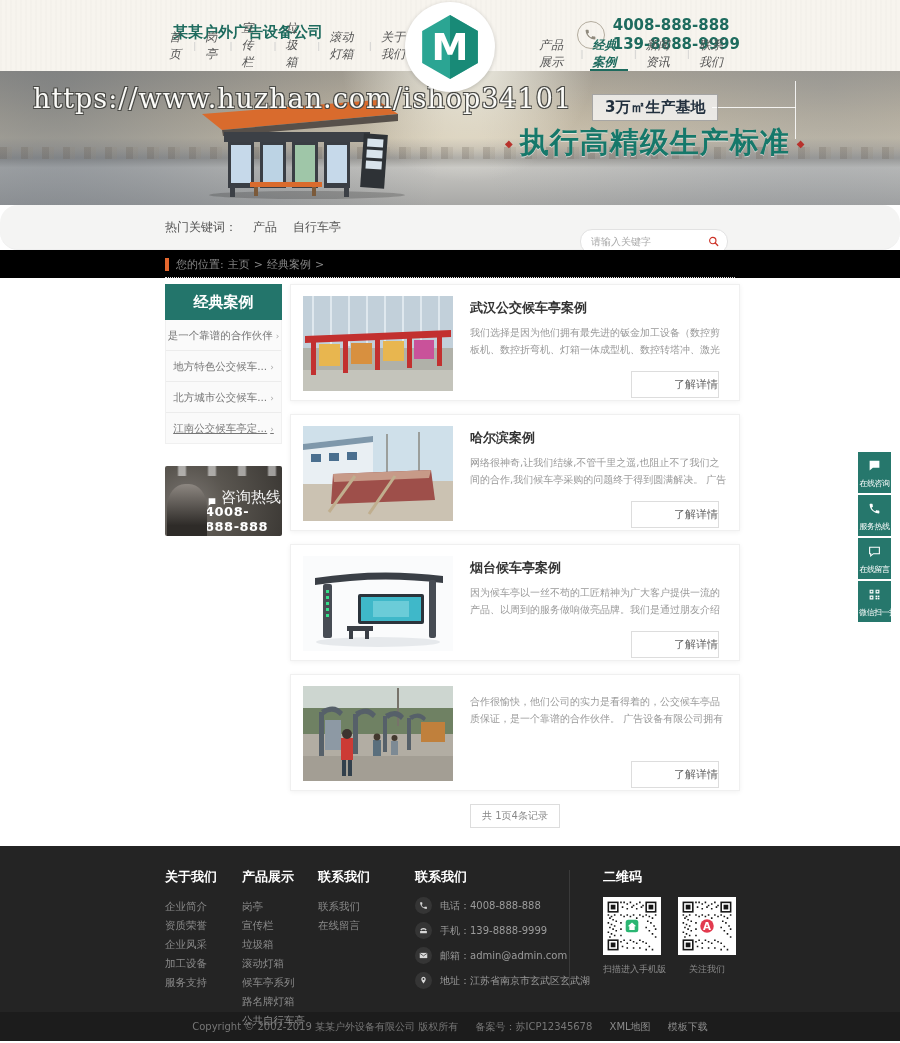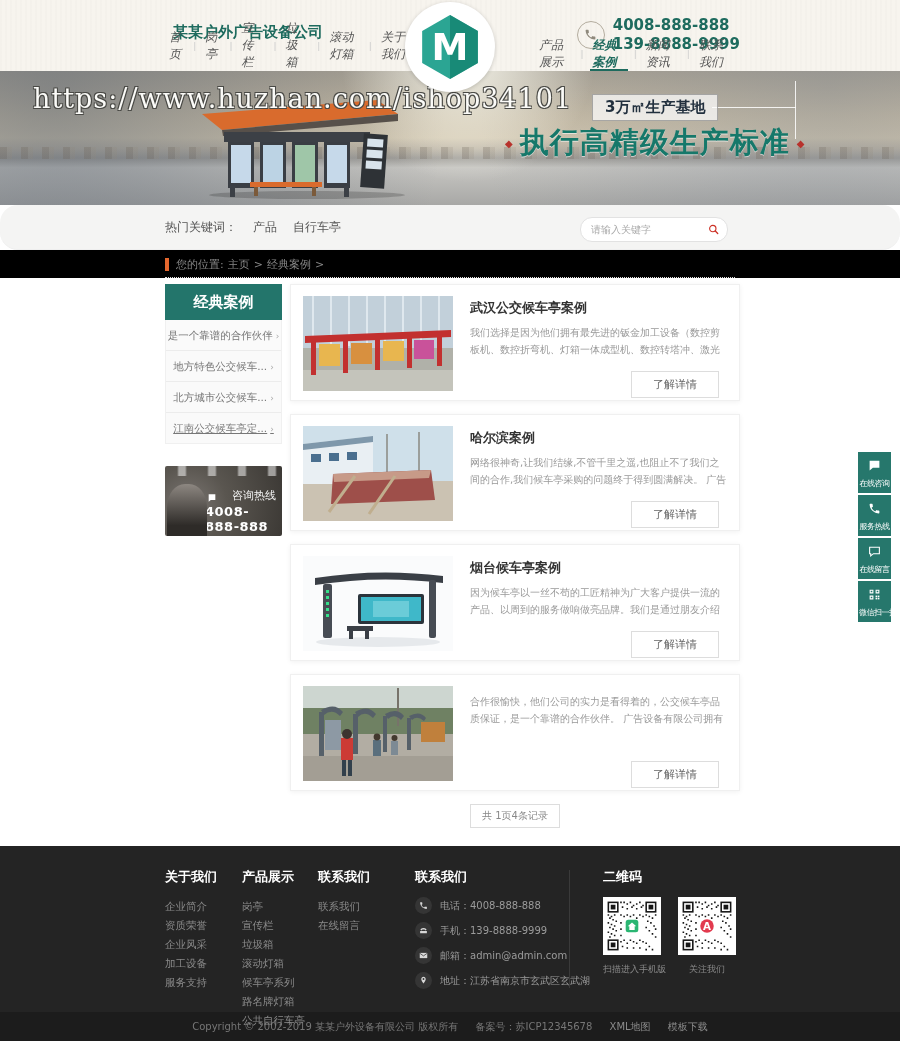--- a/index.html
+++ b/index.html
@@ -42,21 +42,21 @@
   .banner-headline{position:absolute;left:505px;top:52px;display:flex;align-items:center;z-index:3;}
   .hl-text{font-size:29px;font-weight:bold;color:#16786a;letter-spacing:1px;
            text-shadow:0 1px 0 rgba(255,255,255,.55);margin:0 7px;}
   .hl-diamond{font-size:10px;color:#b8322c;}
   .shelter-svg{position:absolute;left:192px;bottom:6px;z-index:2;}
   
   .search-strip{position:relative;height:44px;background:#f4f4f3;border-bottom:1px solid #eee;
                 display:flex;align-items:center;border-radius:18px;}
   .hot-label{margin-left:165px;font-size:12px;color:#555;}
   .hot-link{margin-left:16px;font-size:12px;color:#555;cursor:pointer;}
-  .search-box{position:absolute;right:172px;top:12px;width:130px;height:23px;background:#fff;
+  .search-box{position:absolute;right:172px;top:24px;width:130px;height:23px;background:#fff;
               border:1px solid #e2e2e2;border-radius:12px;display:flex;align-items:center;padding:0 8px;}
   .search-box input{border:0;outline:0;background:transparent;width:100%;font-size:10px;color:#666;
                     font-family:"DejaVu Sans","Liberation Sans",sans-serif;}
   .search-box input::placeholder{color:#aaa;}
   
   .breadcrumb{position:relative;height:28px;display:flex;align-items:center;background:#000000;}
   .breadcrumb::after{content:"";position:absolute;left:165px;right:165px;bottom:0;border-bottom:1px dotted #ddd;}
   .crumb-bar{width:4px;height:13px;background:#e4672e;margin-left:165px;margin-right:7px;}
   .crumb-text,.crumb-link,.crumb-sep{font-size:11px;color:#888;}
   .crumb-link{cursor:pointer;margin:0 4px;}
@@ -69,32 +69,32 @@
   .side-item{height:30px;line-height:30px;text-align:center;font-size:10.5px;color:#777;
              border-bottom:1px solid #ececec;cursor:pointer;white-space:nowrap;overflow:hidden;}
   .side-item:last-child{border-bottom:0;text-decoration:underline;}
   .side-chevron{color:#aaa;margin-left:3px;font-size:9px;}
   .hotline-card{position:relative;margin-top:22px;height:70px;border-radius:2px;overflow:hidden;
       background:radial-gradient(circle at 20% 55%,#7b7672 0%,#5a5650 38%,#3b3834 100%);}
   .hotline-card::before{content:"";position:absolute;left:0;top:0;right:0;height:10px;
       background:repeating-linear-gradient(90deg,transparent 0 12px,rgba(255,255,255,.5) 14px 20px,transparent 22px 30px);}
   .hotline-card::after{content:"";position:absolute;left:2px;bottom:0;width:40px;height:52px;border-radius:45% 45% 0 0;
       background:linear-gradient(180deg,#8d8781 0%,#2e2b28 80%);}
-  .hotline-label{position:absolute;left:42px;top:22px;font-size:11px;color:#f2f2f2;display:flex;align-items:flex-end;gap:11px;}
+  .hotline-label{position:absolute;left:42px;top:22px;font-size:15px;color:#f2f2f2;display:flex;align-items:flex-end;}
   .hotline-label .mini-icon{margin-right:4px;display:inline-flex;}
   .hotline-number{position:absolute;left:40px;top:38px;font-size:13px;font-weight:bold;color:#fff;letter-spacing:.5px;}
   
   .cases{flex:1;margin-left:8px;}
   .case-card{position:relative;background:#fff;border:1px solid #f0f0f0;box-shadow:0 1px 5px rgba(0,0,0,.06);
              margin-bottom:13px;height:117px;display:flex;padding:11px 12px;box-sizing:border-box;cursor:pointer;}
   .case-img{width:150px;height:95px;flex:none;overflow:hidden;background:#eee;}
   .case-body{flex:1;margin-left:17px;position:relative;}
   .case-title{font-size:13px;font-weight:bold;color:#333;margin-top:3px;}
   .case-desc{font-size:10px;color:#999;line-height:1.65;margin-top:8px;max-height:34px;overflow:hidden;}
-  .case-btn{position:absolute;right:8px;bottom:-9px;width:86px;height:25px;line-height:25px;text-align:center;
+  .case-btn{position:absolute;right:8px;bottom:-9px;width:86px;height:25px;line-height:25px;text-align:right;
             border:1px solid #ddd;font-size:11px;color:#666;background:#fff;cursor:pointer;}
   .pagination{display:flex;justify-content:center;margin:9px 0 18px;}
   .page-pill{border:1px solid #ddd;background:#fff;padding:4px 11px;font-size:10px;color:#888;}
   
   .float-bar{position:absolute;right:9px;top:452px;width:33px;z-index:20;}
   .float-btn{background:#26776c;color:#fff;text-align:center;padding:5px 1px 4px;margin-bottom:2px;cursor:pointer;}
   .float-btn .f-label{display:block;font-size:8px;letter-spacing:-.5px;white-space:nowrap;margin-top:2px;}
   
   .footer{position:relative;height:166px;background:#242424;box-sizing:border-box;
           display:flex;padding:22px 0 0 165px;}

